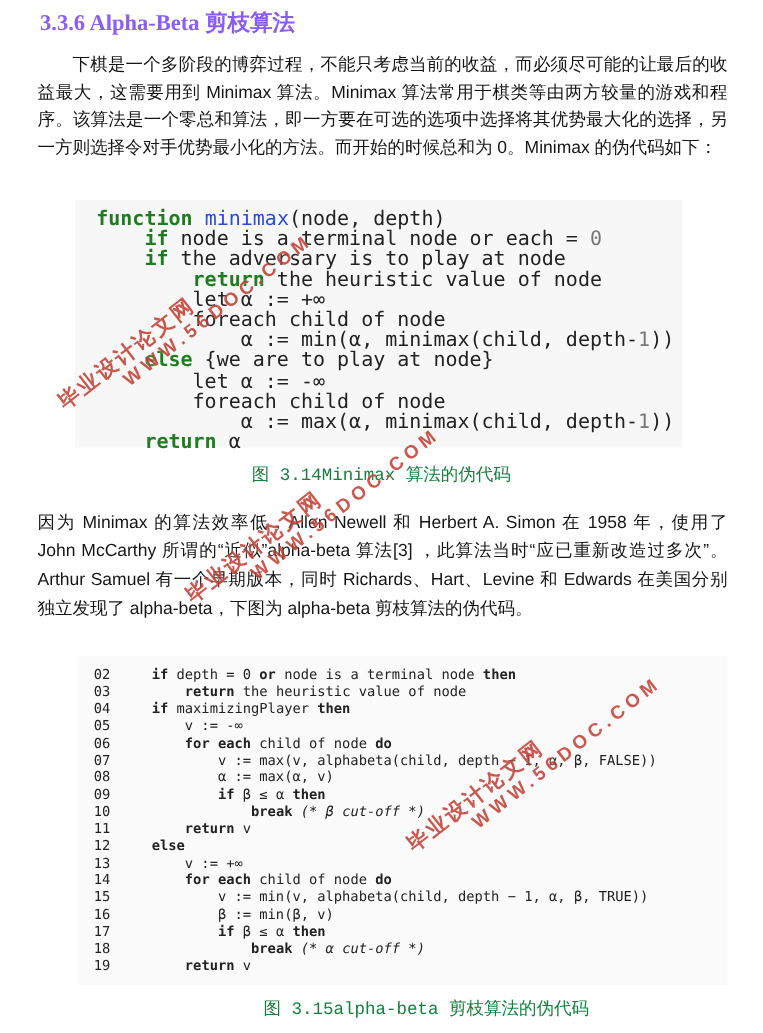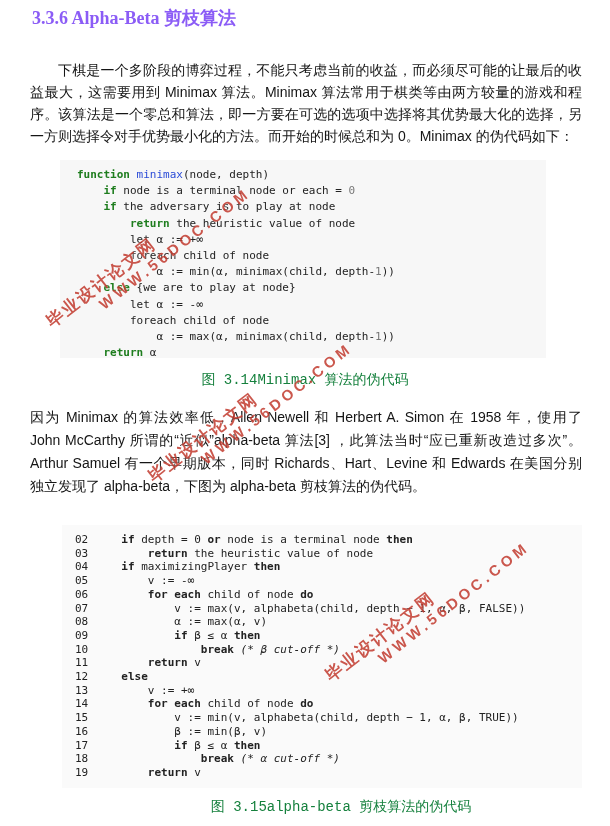--- a/index.html
+++ b/index.html
@@ -8,30 +8,30 @@
     background:#ffffff; font-family:"Liberation Sans", sans-serif; color:#1a1a1a;
   }
   .section-heading {
     position:absolute; left:32px; top:6px; margin:0;
     font-family:"Liberation Serif", serif; font-weight:bold; font-size:18px; color:#8b5cf6;
   }
   .body-text {
     position:absolute; left:30px; width:552px; margin:0;
     font-size:14px; line-height:22px; text-align:justify; color:#151515;
   }
-  .p-intro { top:40px; text-indent:2em;margin-top:19px; }
+  .p-intro { top:40px; text-indent:2em; }
   .p-history { top:406px; line-height:23px; }
   .codeblock {
     position:absolute; font-family:"DejaVu Sans Mono","Liberation Mono",monospace;
     color:#222;
   }
   .cb1 {
     left:60px; top:160px; width:486px; height:198px;
     background:var(--color-code_bg_1); padding:7px 0 0 17px; box-sizing:border-box;
-    font-size:11px; line-height:16.2px;
+    font-size:16px; line-height:16.2px;
   }
   .cb2 {
     left:62px; top:525px; width:520px; height:263px;
     background:var(--color-code_bg_2); padding:8px 0 0 13px; box-sizing:border-box;
     font-size:11px; line-height:13.7px;
   }
   .code-line { white-space:pre; }
   .k { color:var(--color-keyword); font-weight:bold; }
   .f { color:var(--color-function_name); }
   .n { color:var(--color-number); }

